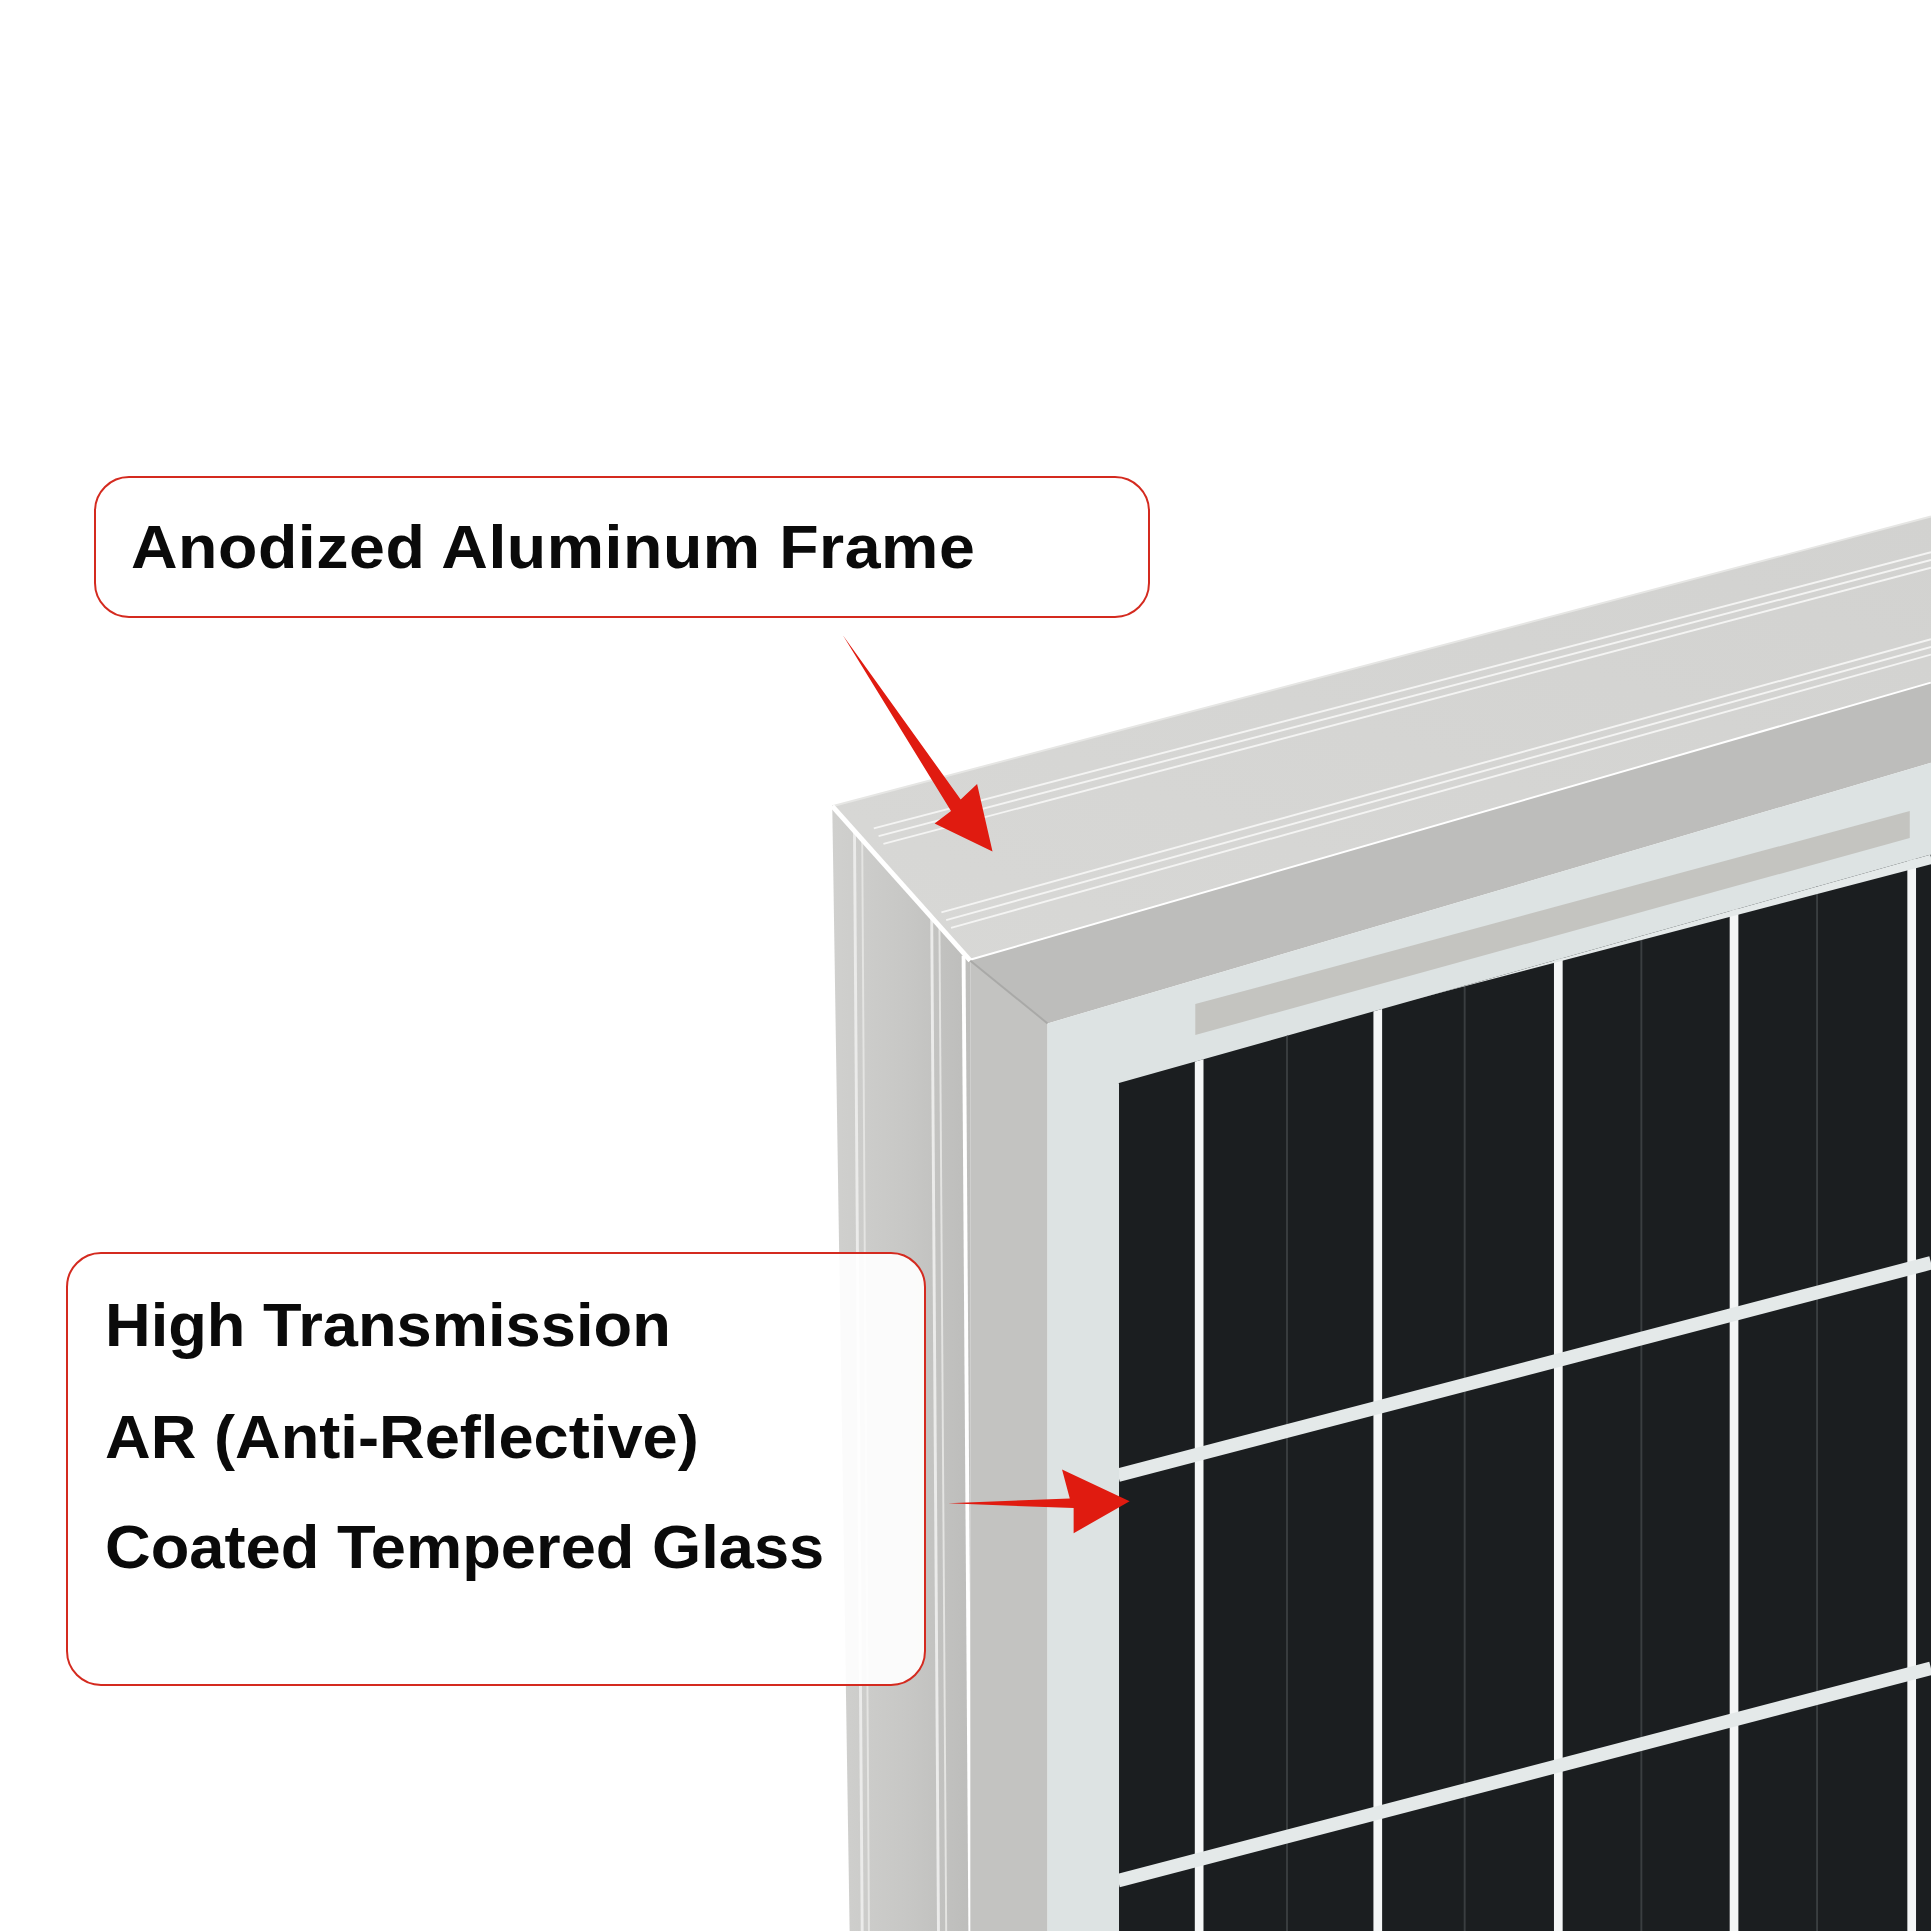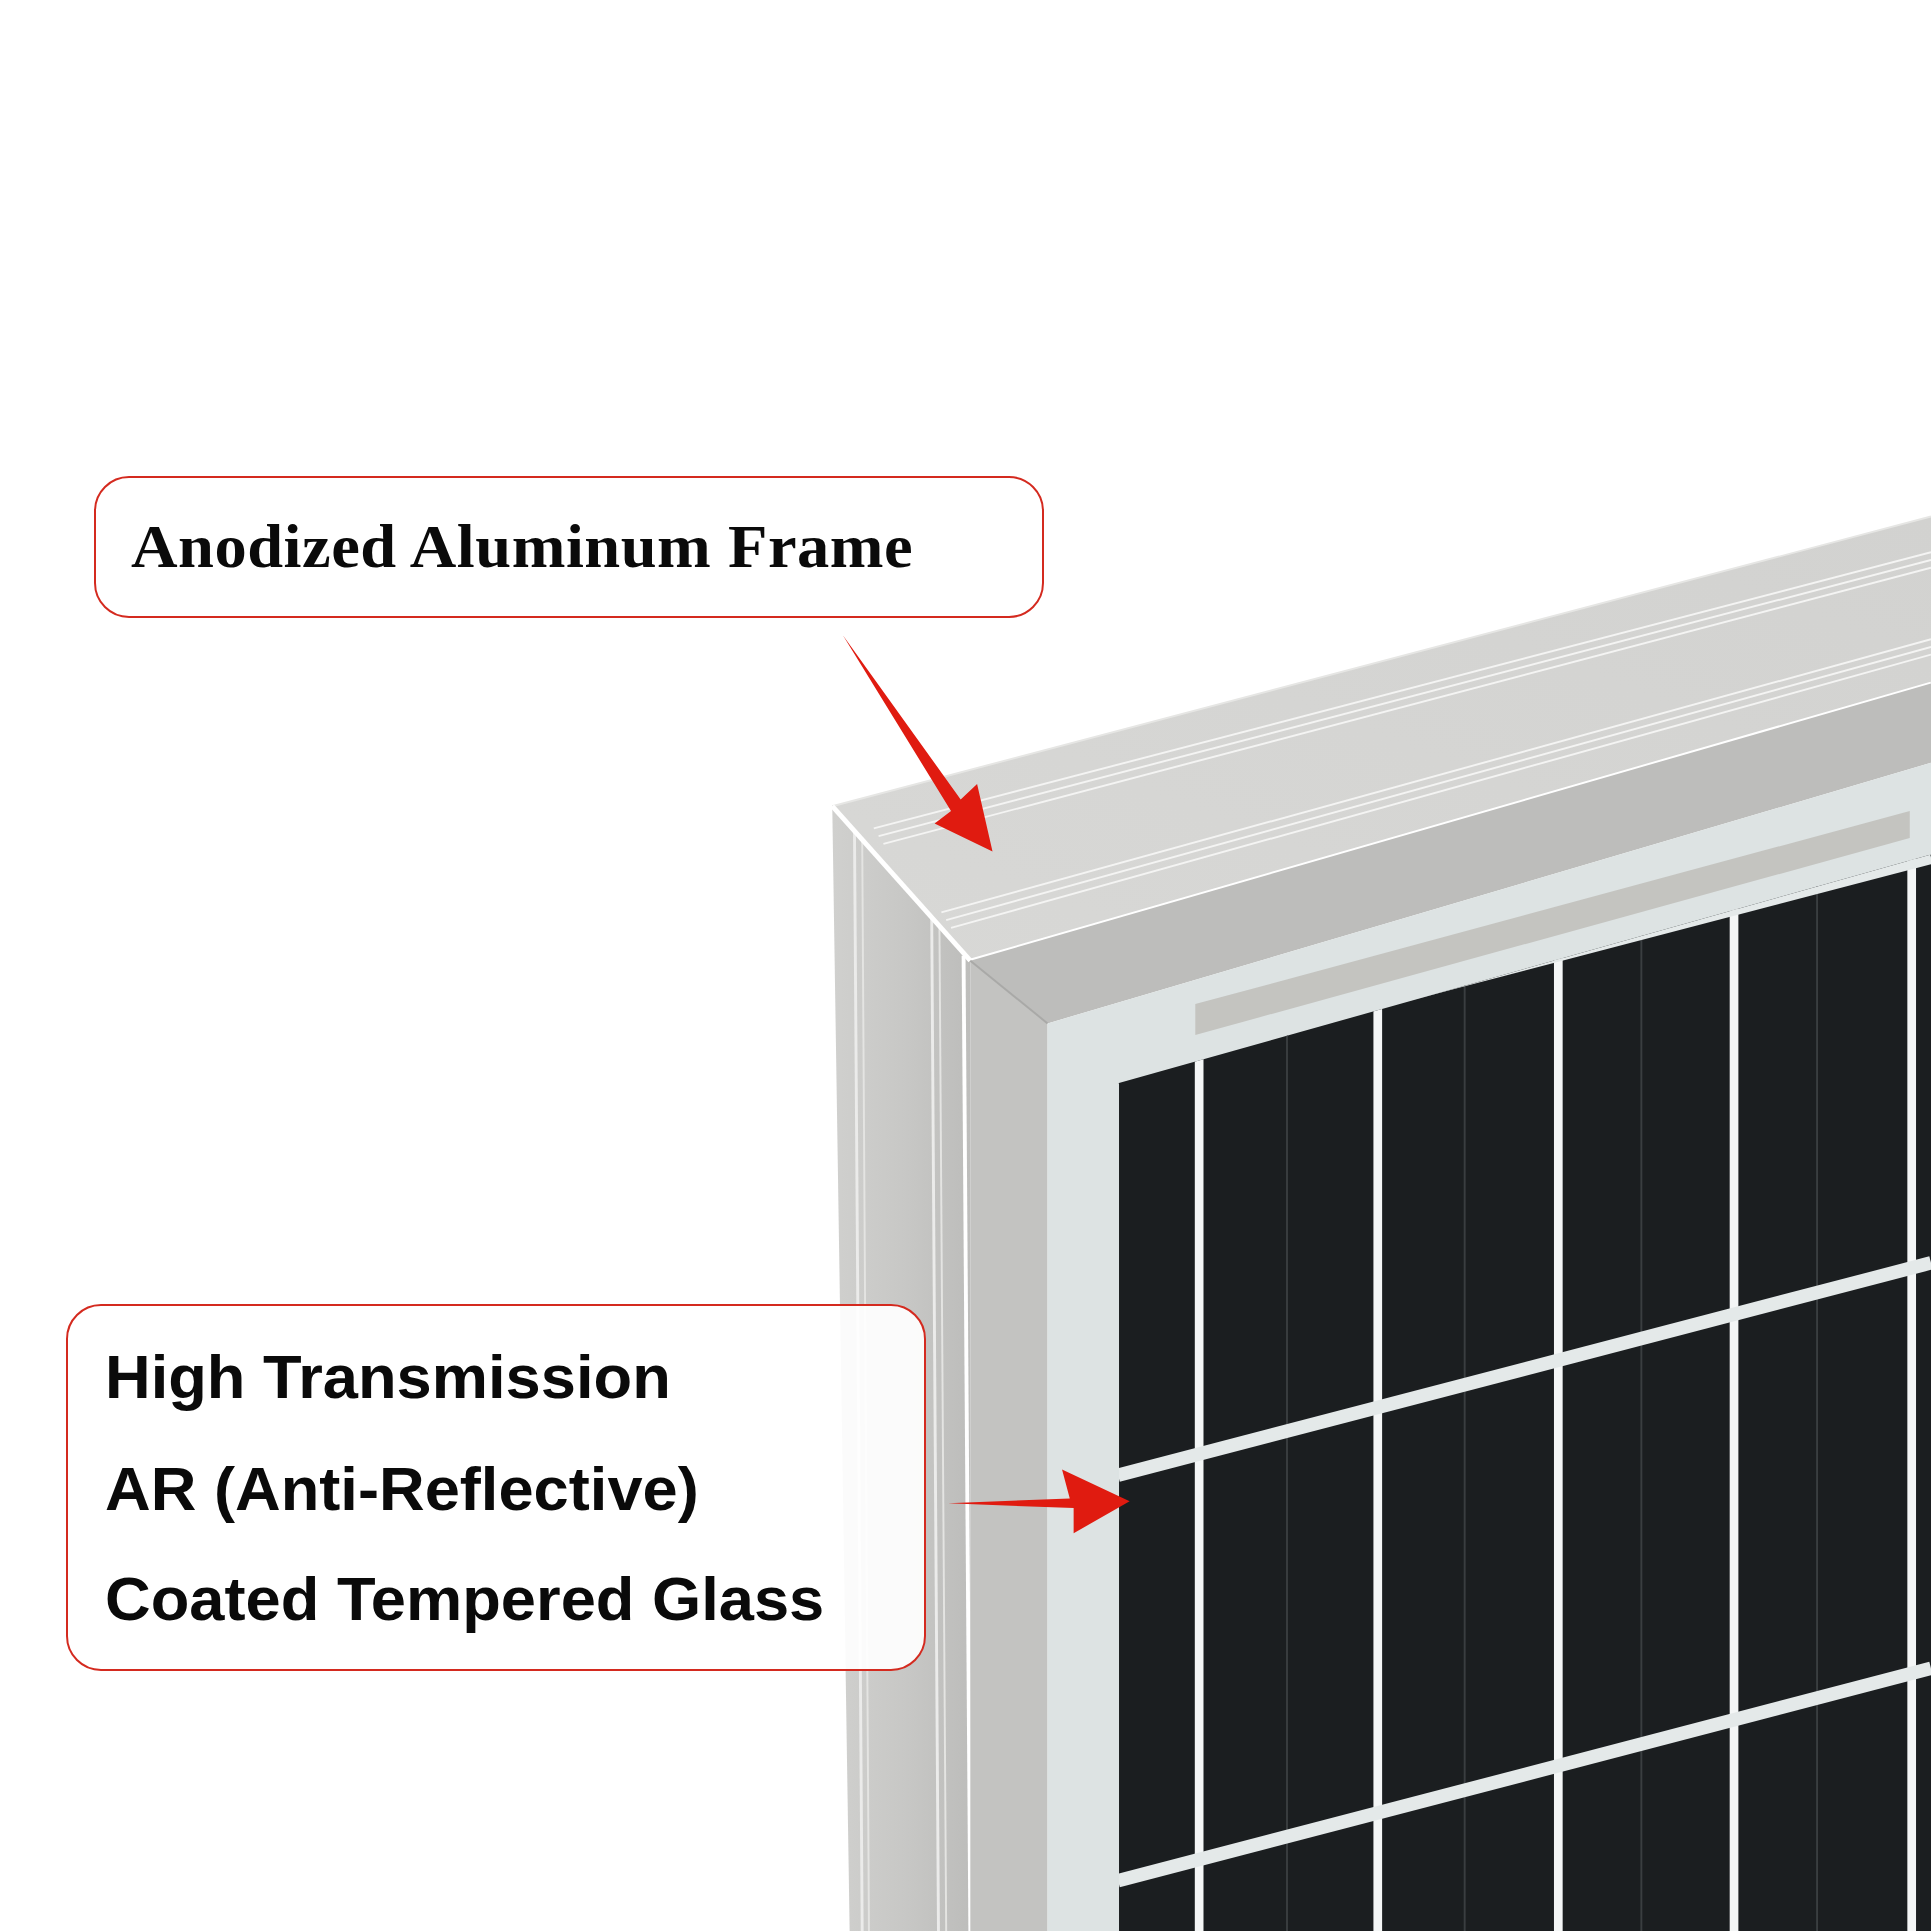--- a/index.html
+++ b/index.html
@@ -5,26 +5,26 @@
   html, body { margin: 0; padding: 0; background: #ffffff; }
   body { width: 1931px; height: 1931px; position: relative; overflow: hidden;
          font-family: "Liberation Sans", sans-serif; }
   #scene { position: absolute; left: 0; top: 0; width: 1931px; height: 1931px; }
   .callout {
     position: absolute; box-sizing: border-box;
     border: 2.9px solid #d42a1f; border-radius: 35px;
     background: rgba(255,255,255,0.92);
     color: #0a0a0a; font-weight: 700;
   }
-  #callout-frame { left: 94px; top: 476px; width: 950px; height: 142px; font-family: Liberation Serif, serif; }
+  #callout-frame { left: 94px; top: 476px; width: 1056px; height: 142px; }
   #callout-frame .line {
     position: absolute; left: 35px; top: 33px; font-size: 62px; letter-spacing: 0.5px;
     white-space: nowrap; transform: scaleX(1.04); transform-origin: left center;
   }
-  #callout-glass { left: 66px; top: 1304px; width: 860px; height: 367px; text-align: center; }
+  #callout-glass { left: 66px; top: 1252px; width: 860px; height: 434px; text-align: center; }
   #callout-glass .line {
     position: absolute; left: 37px; font-size: 62px; white-space: nowrap;
     transform: scaleX(1.02); transform-origin: left center;
   }
   #callout-glass .l0 { top: 35px; }
   #callout-glass .l1 { top: 147px; }
   #callout-glass .l2 { top: 257px; }
 </style>
 </head>
 <body>

